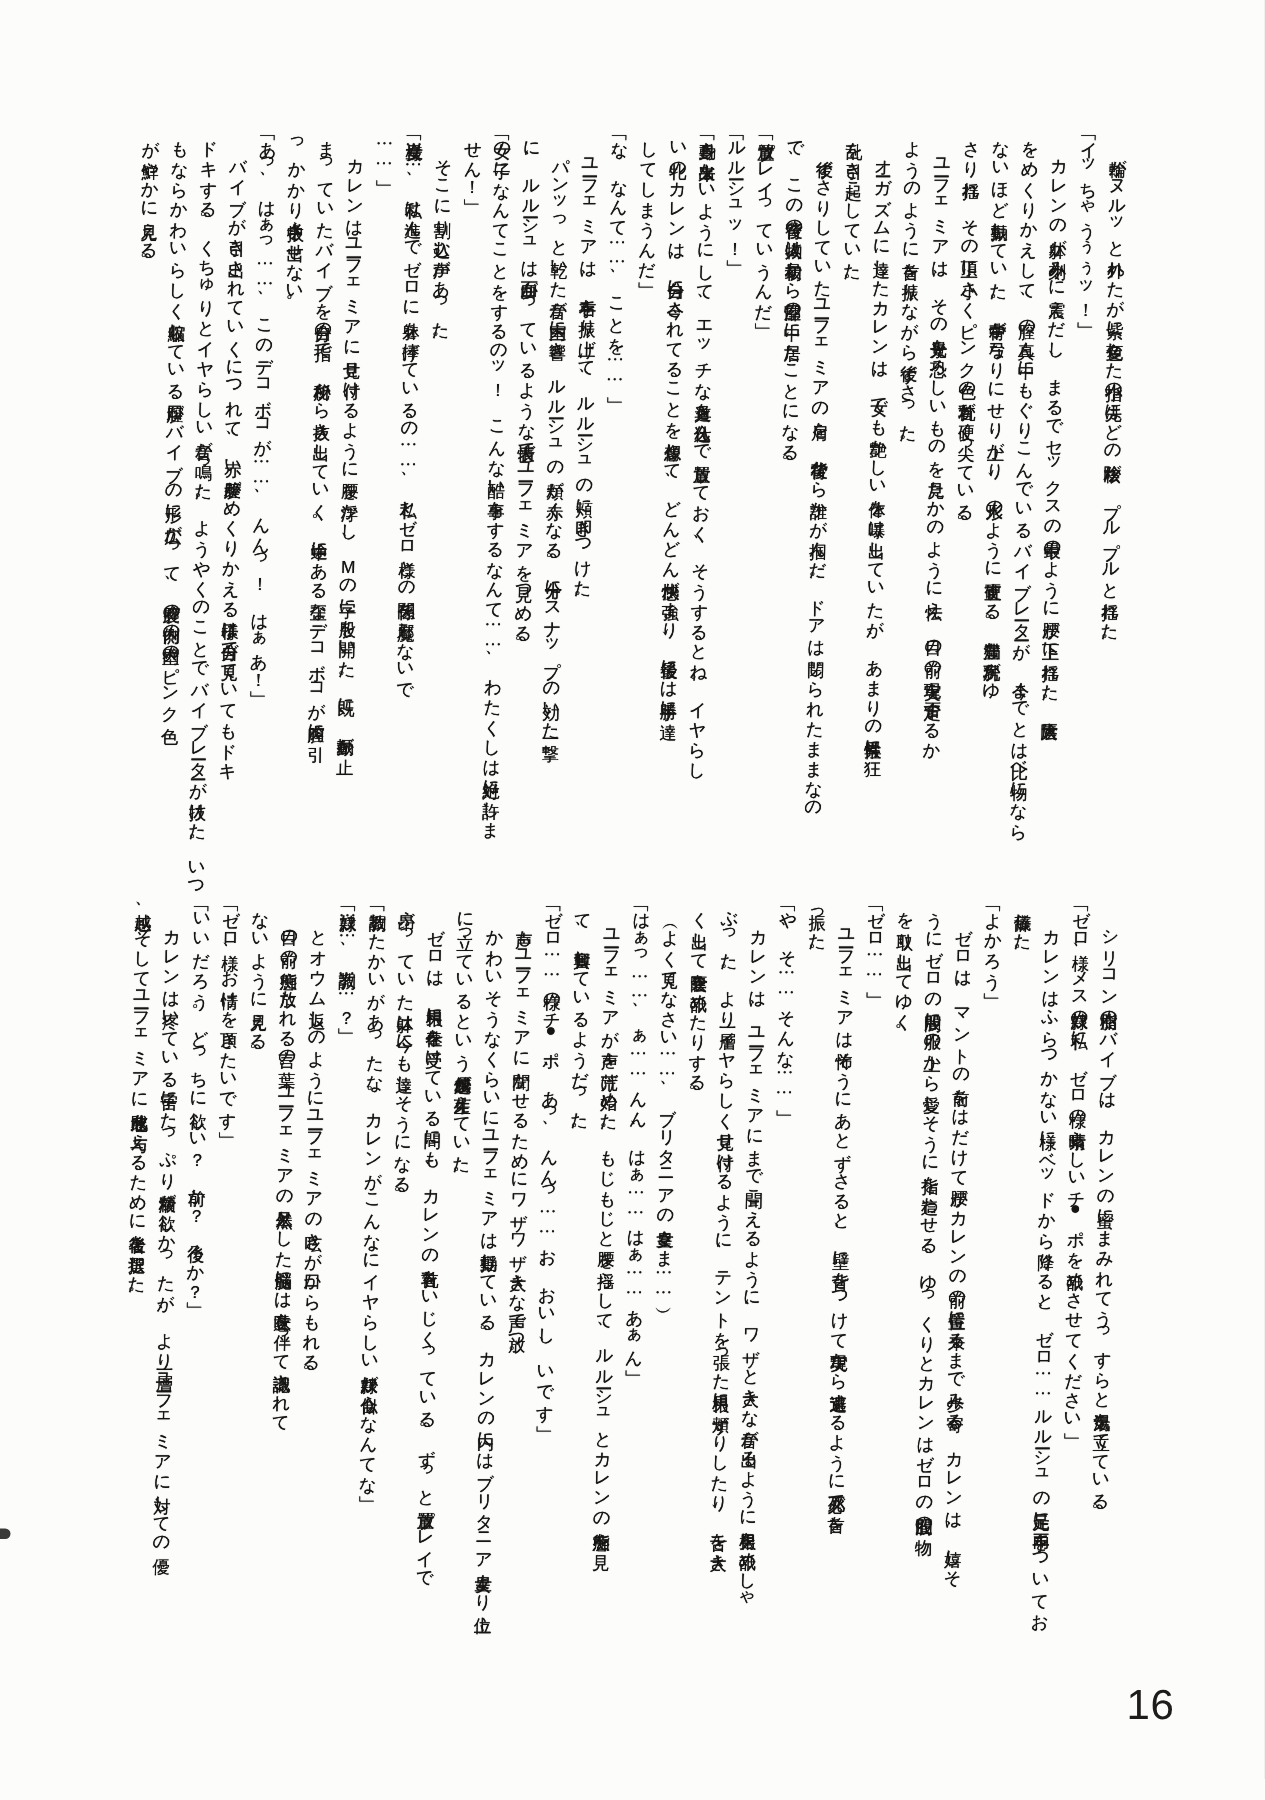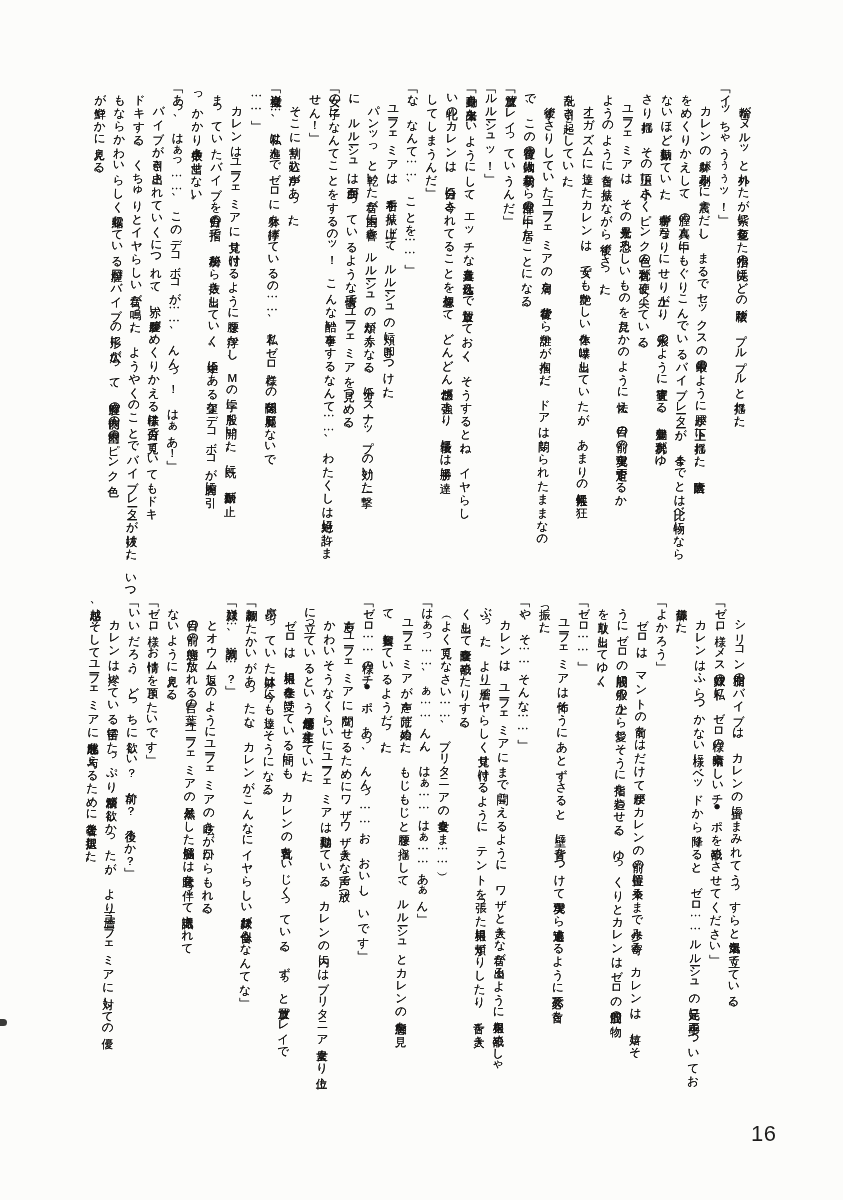--- a/index.html
+++ b/index.html
@@ -41,21 +41,21 @@
   #block-bottom {
     top: 600px;
     right: 93px;
     height: 490px;
   }
   .page-number {
     position: absolute;
     top: 1121px;
     left: 751px;
     font-family: "Liberation Sans", "DejaVu Sans", sans-serif;
-    font-size: 22px;
+    font-size: 28px;
     font-weight: 400;
     color: #1d1c1b;
     letter-spacing: 0.5px;
     text-align: right;
   }
   .scan-speck {
     position: absolute;
     left: 0px;
     top: 1019px;
     width: 7px;

